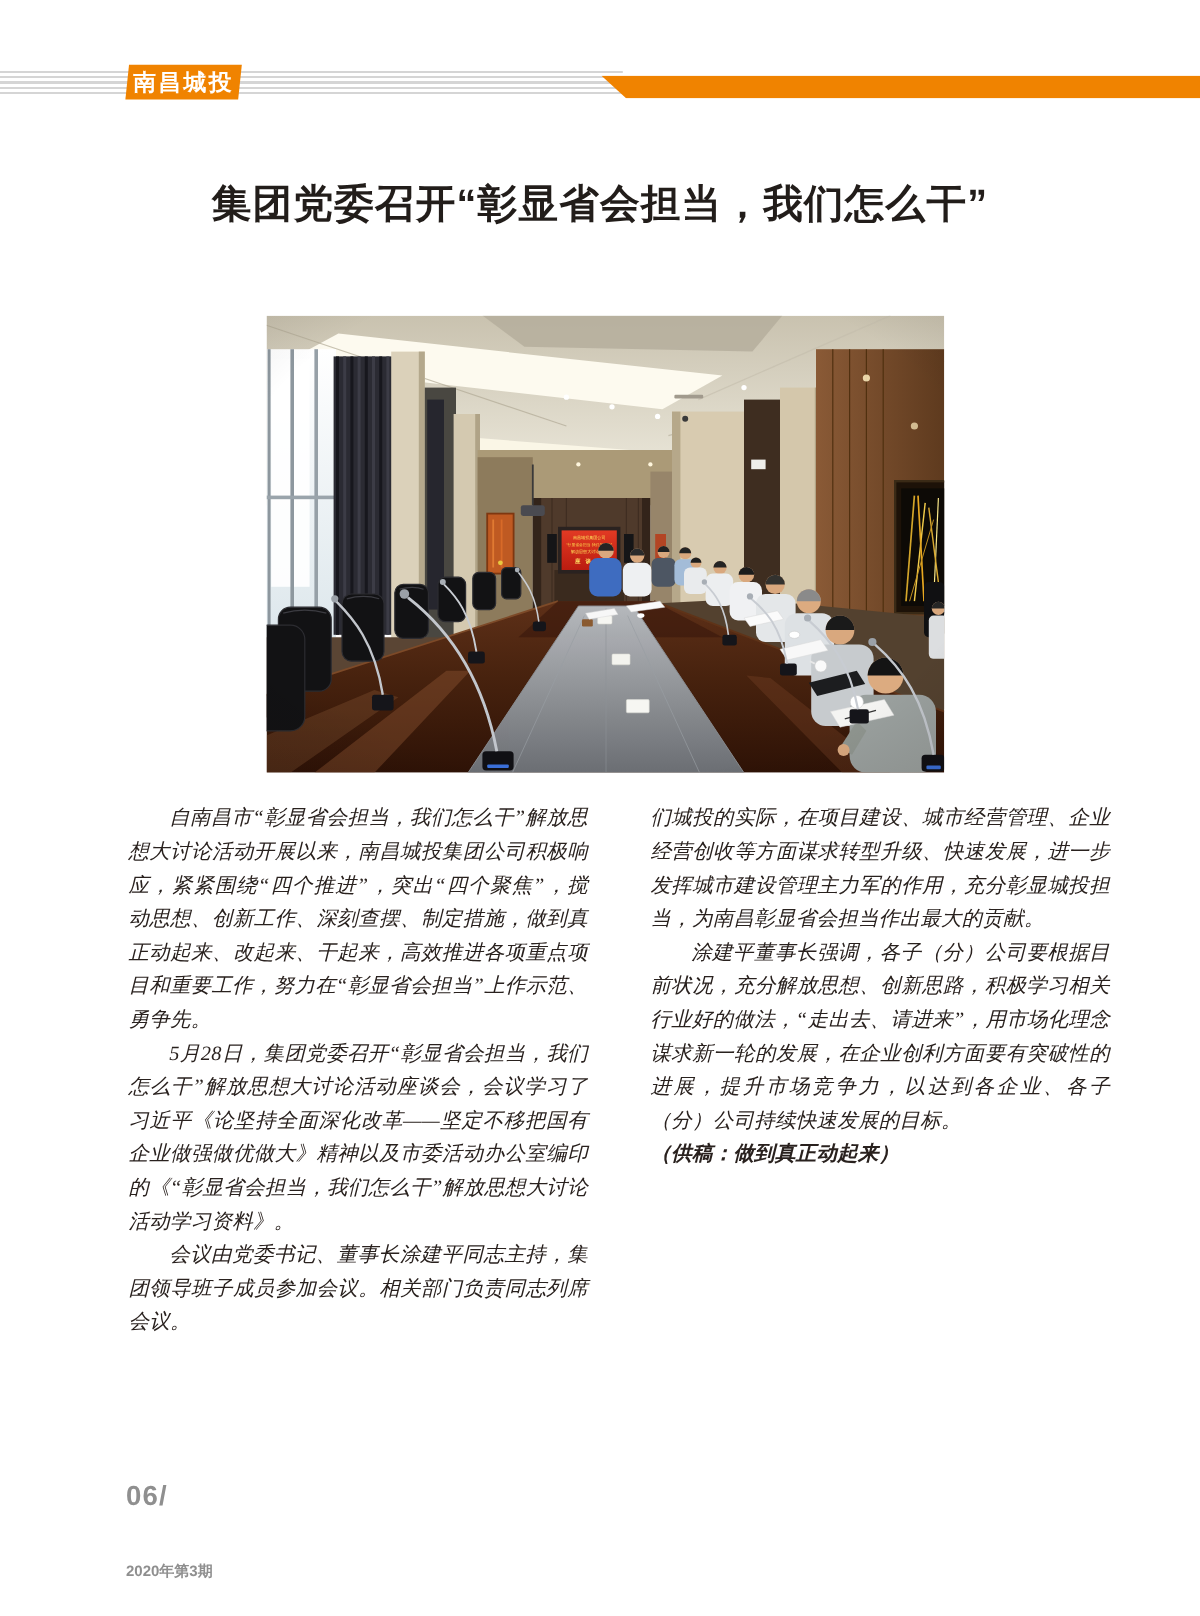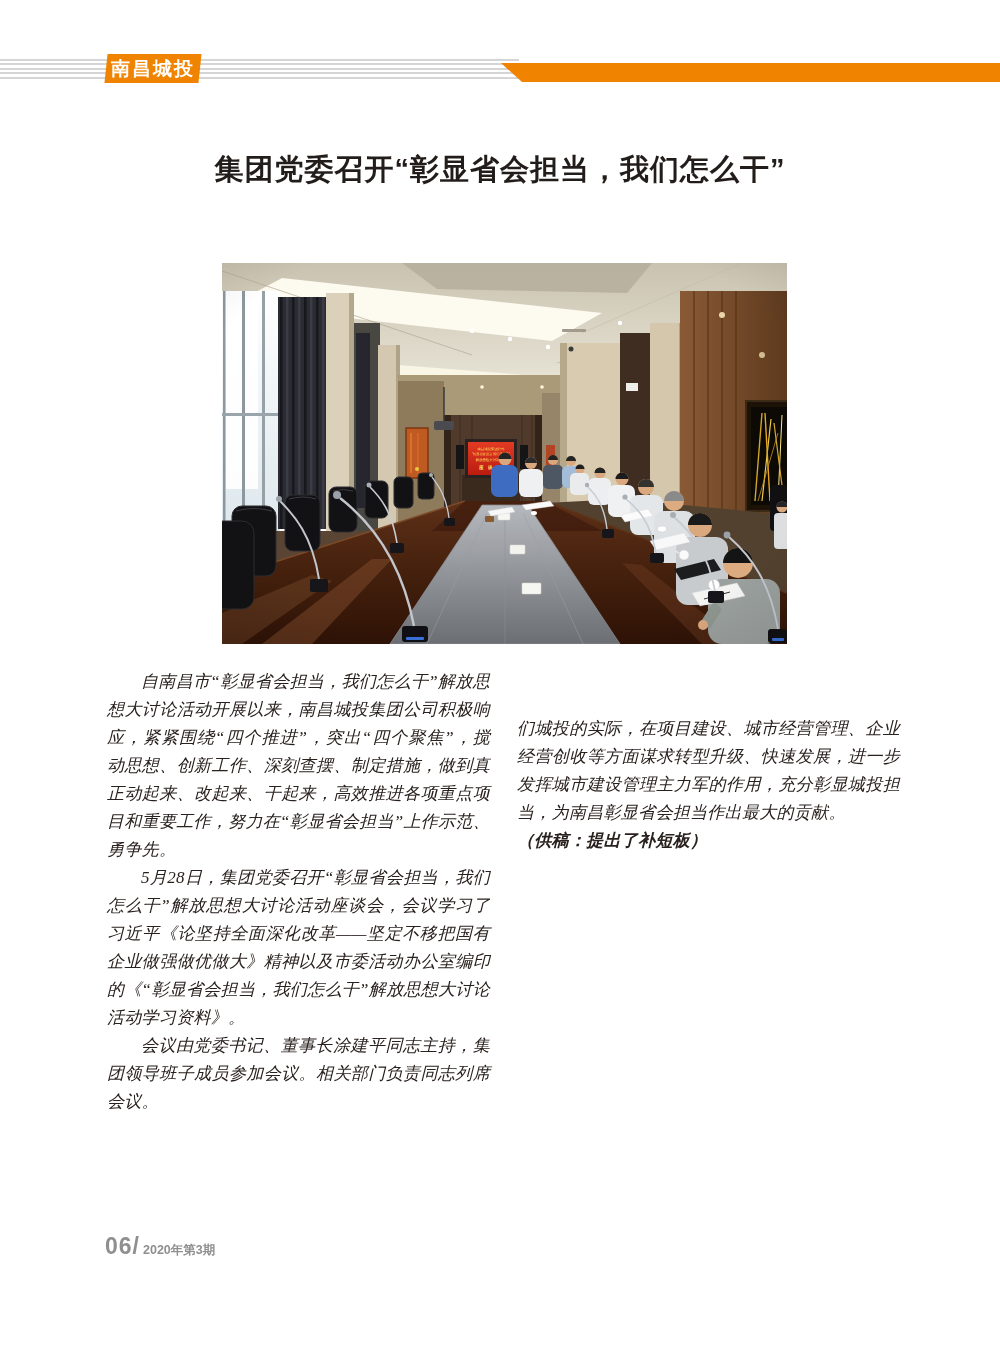--- a/index.html
+++ b/index.html
@@ -10,37 +10,37 @@
            background:repeating-linear-gradient(180deg,#d5d5d5 0 2px,#ffffff 2px 4.4px);}
   .badge{position:absolute;left:106px;top:54px;width:94px;height:29px;background:#F08300;
          transform:skewX(-6deg);display:flex;align-items:center;justify-content:center;}
   .badge span{color:#ffffff;font-family:"Liberation Sans","DejaVu Sans",sans-serif;
               font-weight:bold;font-size:19px;letter-spacing:2px;transform:skewX(6deg);}
   .accent-bar{position:absolute;left:501px;top:63px;width:499px;height:19px;background:#F08300;
               clip-path:polygon(0 0,100% 0,100% 100%,21px 100%);}
   
   .title{position:absolute;left:0;top:146px;width:1000px;text-align:center;
          font-family:"Liberation Sans","DejaVu Sans",sans-serif;font-weight:900;
-         color:#221d1a;font-size:29px;line-height:47px;letter-spacing:1px;}
+         color:#221d1a;font-size:33px;line-height:47px;letter-spacing:1px;}
   
   .photo{position:absolute;left:222px;top:263px;width:565px;height:381px;overflow:hidden;}
   
   .col{position:absolute;top:668px;width:383px;}
   .col-left{left:107px;}
-  .col-right{left:517px;margin-top:47px;}
+  .col-right{left:542px;}
   .col p{margin:0;font-size:17px;line-height:28px;text-align:justify;color:#29211e;
          letter-spacing:0.3px;font-style:italic;}
   .col p.indent{text-indent:2em;}
   .byline{margin-top:2px;text-align:right;font-style:italic;font-weight:bold;
           font-size:16.5px;line-height:28px;color:#29211e;padding-right:8px;letter-spacing:1px;}
   
   .footer{position:absolute;left:105px;top:1233px;display:flex;align-items:baseline;gap:3px;
-          color:#8f8f8f;font-family:"Liberation Sans","DejaVu Sans",sans-serif;}
+          color:#8f8f8f;font-family:"Liberation Sans","DejaVu Sans",sans-serif;flex-direction:column;}
   .footer .num{font-size:23px;font-weight:bold;letter-spacing:1px;}
-  .footer .issue{font-size:12.5px;font-weight:bold;}
+  .footer .issue{font-size:12.5px;font-weight:bold;margin-top:38px;}
 </style>
 </head>
 <body>
 
 <div class="page">
 
   <div class="stripes"></div>
   <div class="badge">
     <span>南昌城投</span>
   </div>
@@ -323,21 +323,22 @@
     </svg>
   </div>
 
   <div class="col col-left">
     <p class="indent">自南昌市“彰显省会担当，我们怎么干”解放思想大讨论活动开展以来，南昌城投集团公司积极响应，紧紧围绕“四个推进”，突出“四个聚焦”，搅动思想、创新工作、深刻查摆、制定措施，做到真正动起来、改起来、干起来，高效推进各项重点项目和重要工作，努力在“彰显省会担当”上作示范、勇争先。</p>
     <p class="indent">5月28日，集团党委召开“彰显省会担当，我们怎么干”解放思想大讨论活动座谈会，会议学习了习近平《论坚持全面深化改革——坚定不移把国有企业做强做优做大》精神以及市委活动办公室编印的《“彰显省会担当，我们怎么干”解放思想大讨论活动学习资料》。</p>
     <p class="indent">会议由党委书记、董事长涂建平同志主持，集团领导班子成员参加会议。相关部门负责同志列席会议。</p>
   </div>
   <div class="col col-right">
     <p>们城投的实际，在项目建设、城市经营管理、企业经营创收等方面谋求转型升级、快速发展，进一步发挥城市建设管理主力军的作用，充分彰显城投担当，为南昌彰显省会担当作出最大的贡献。</p>
-    <p class="byline">（供稿：提出了补短板）</p>
+    <p class="indent">涂建平董事长强调，各子（分）公司要根据目前状况，充分解放思想、创新思路，积极学习相关行业好的做法，“走出去、请进来”，用市场化理念谋求新一轮的发展，在企业创利方面要有突破性的进展，提升市场竞争力，以达到各企业、各子（分）公司持续快速发展的目标。</p>
+    <p class="byline">（供稿：做到真正动起来）</p>
   </div>
 
   <div class="footer">
     <span class="num">06/</span>
     <span class="issue">2020年第3期</span>
   </div>
 
 </div>
 
 </body></html>

